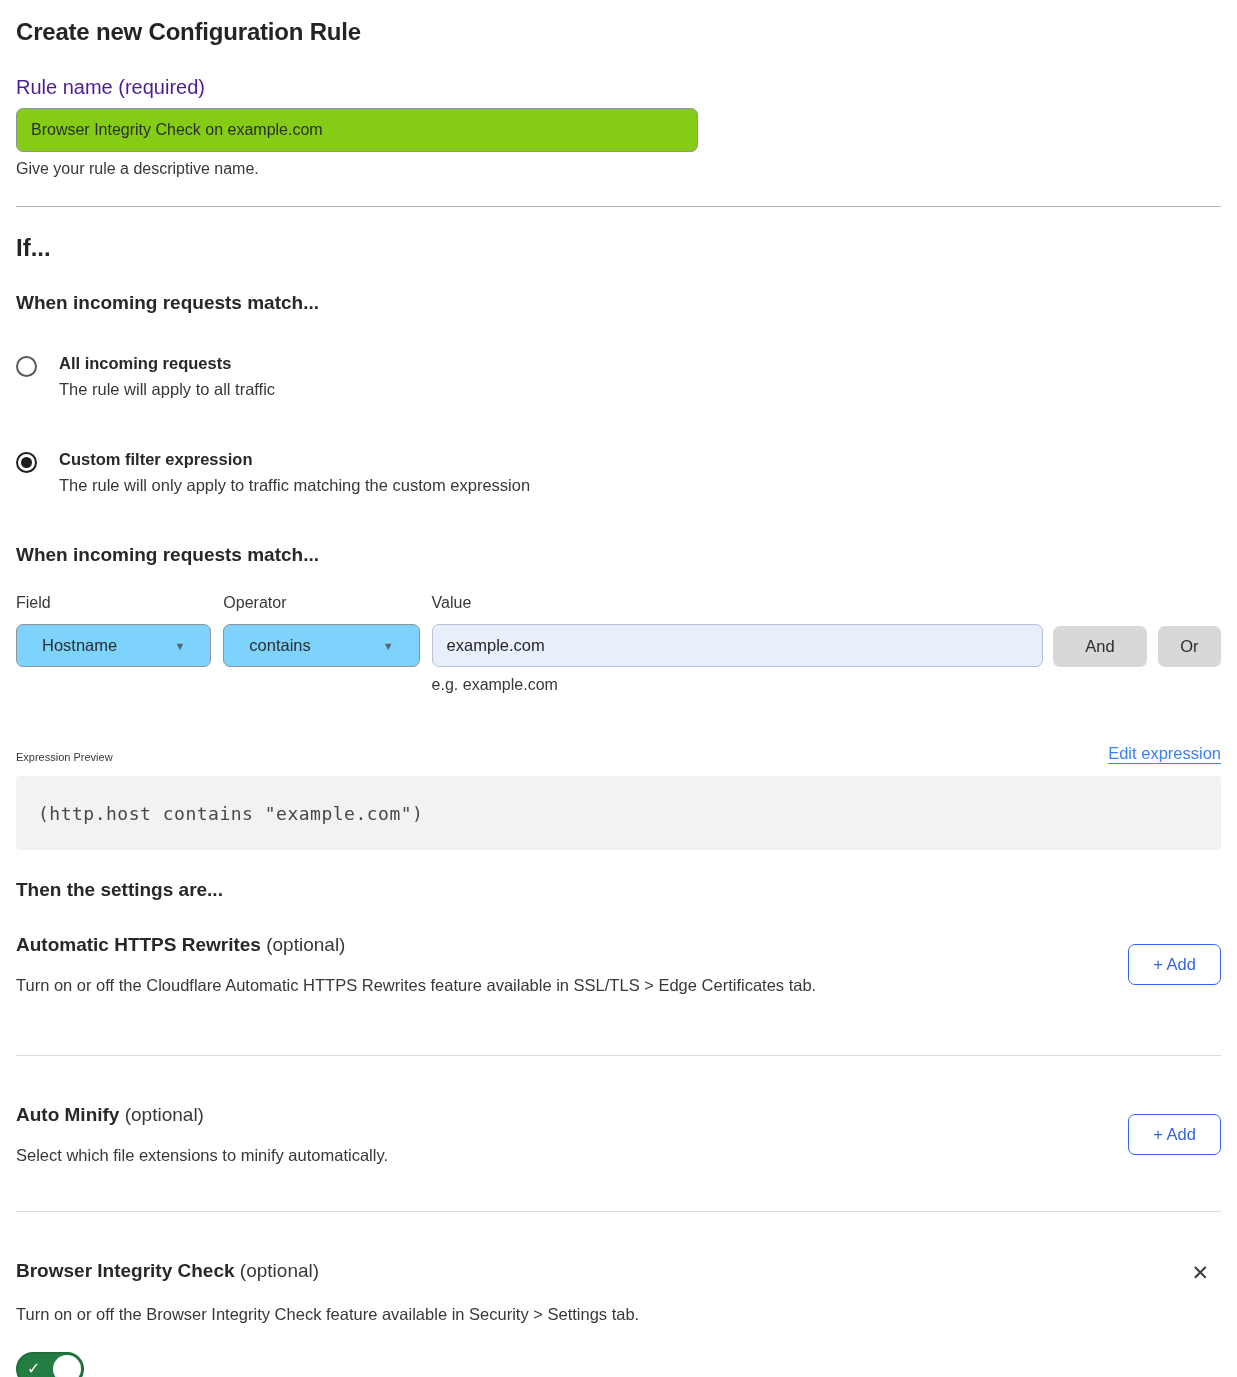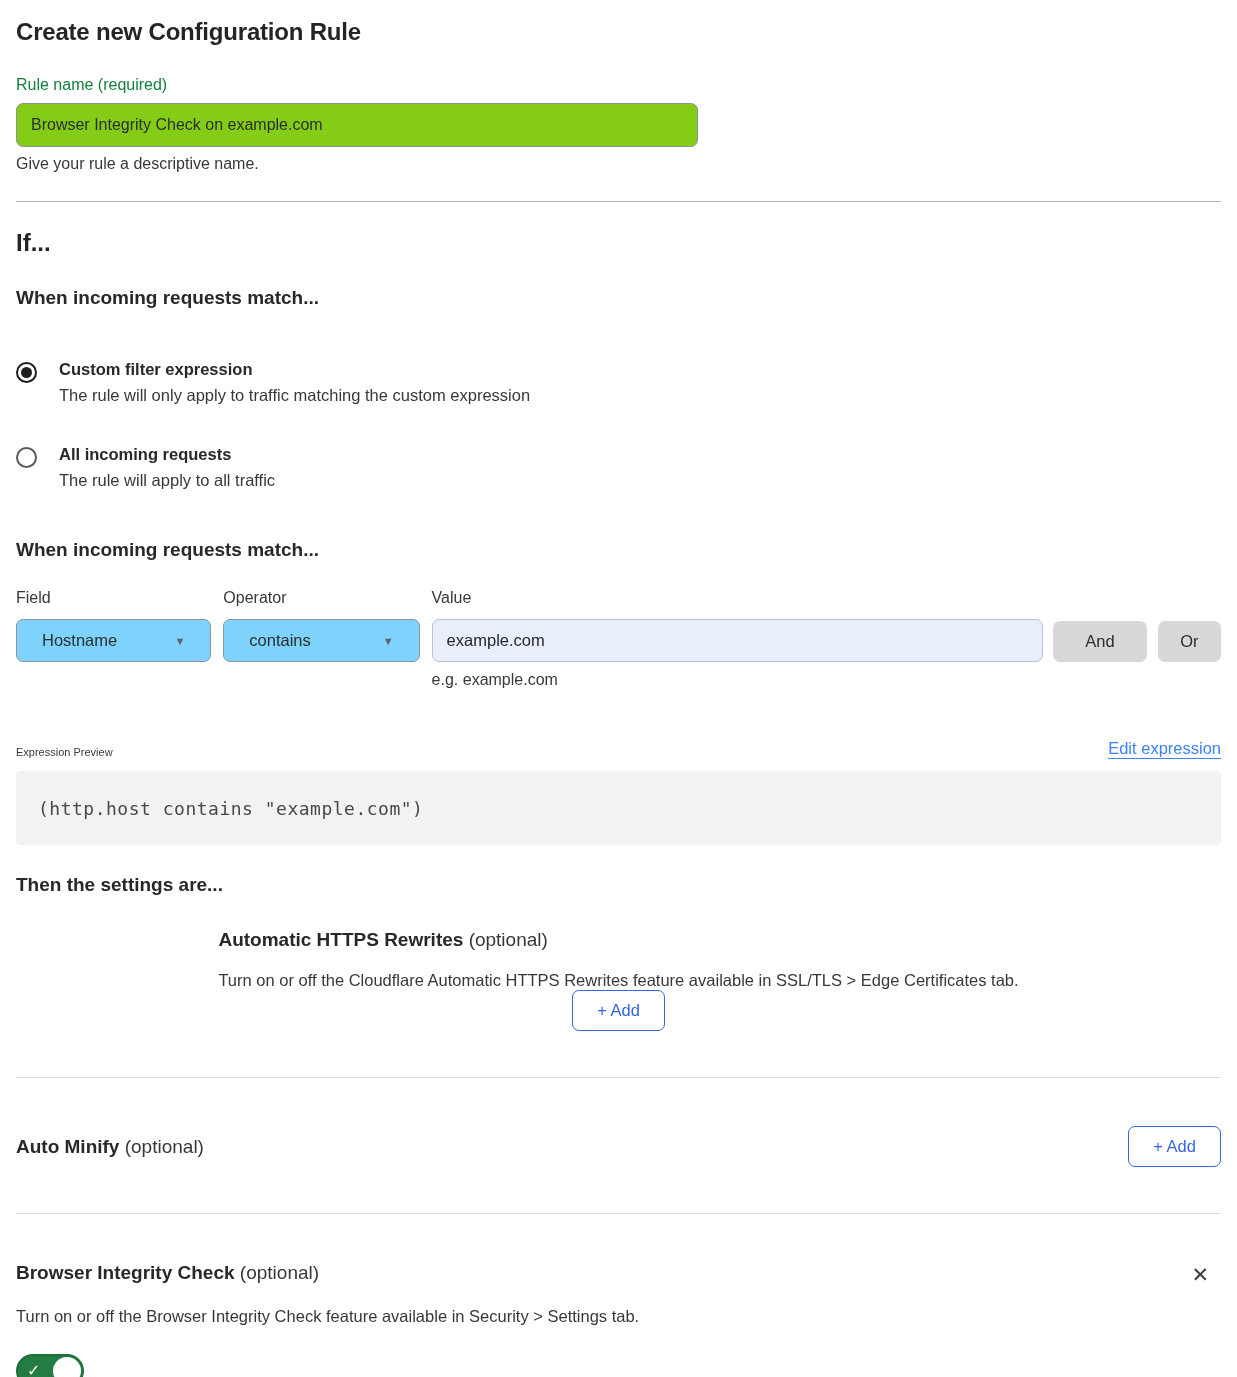--- a/index.html
+++ b/index.html
@@ -9,21 +9,21 @@
     font-family: "Liberation Sans", "DejaVu Sans", sans-serif;
     color: #36393a;
   }
   .page { padding: 16px 16px 20px 16px; width: 1237px; }
 
   h1.page-title {
     font-size: 24px; font-weight: 700; color: #222426;
     letter-spacing: -0.2px; margin-top: 2px;
   }
 
-  .field-label { font-size: 16px; color: #15803d; margin-top: 30px; }
+  .field-label { font-size: 20px; color: #4c1d95; margin-top: 30px; }
   .rule-name-input {
     margin-top: 9px; width: 682px; height: 44px;
     border: 1px solid #8f9399; border-radius: 7px;
     padding: 0 14px; font-size: 16px; color: #2b2e30;
     font-family: "Liberation Sans", "DejaVu Sans", sans-serif;
     outline: none; background: #84cc16;
   }
   .helper { font-size: 16px; color: #36393a; margin-top: 8px; }
 
   hr.divider-strong {
@@ -92,21 +92,21 @@
     display: flex; align-items: center; padding: 0 22px;
   }
   .code-text {
     font-family: "DejaVu Sans Mono", "Liberation Mono", monospace;
     font-size: 18px; color: #46494c; letter-spacing: 0.5px;
   }
 
   .then-heading { margin-top: 29px; }
 
   .setting-row { display: flex; justify-content: space-between; align-items: center; }
-  .setting-row.row-1 { margin-top: 33px; margin-bottom: 46px; flex-direction: column; }
+  .setting-row.row-1 { margin-top: 33px; margin-bottom: 60px; }
   .setting-row.row-2 { margin-top: 48px; margin-bottom: 46px; }
   .setting-left { max-width: 1060px; }
   .setting-title-line { font-size: 19px; }
   .setting-title { font-weight: 700; color: #26282a; }
   .setting-optional { font-weight: 400; color: #36393a; }
   .setting-desc { font-size: 16.5px; color: #36393a; margin-top: 20px; }
   .add-btn {
     width: 93px; height: 41px; background: #ffffff;
     border: 1px solid #3467de; border-radius: 7px;
     color: #3467de; font-size: 16.5px;
@@ -143,33 +143,33 @@
 
   <div class="field-label">Rule name (required)</div>
   <input class="rule-name-input" type="text" value="Browser Integrity Check on example.com" style="">
   <div class="helper">Give your rule a descriptive name.</div>
 
   <hr class="divider-strong">
 
   <h2 class="if-heading">If...</h2>
   <h3 class="sub-heading match-heading-1">When incoming requests match...</h3>
 
+  <div class="radio-option">
+    <div class="radio-circle"></div>
+    <div class="radio-texts">
+      <div class="radio-label">All incoming requests</div>
+      <div class="radio-desc">The rule will apply to all traffic</div>
+    </div>
+  </div>
+
   <div class="radio-option second selected">
     <div class="radio-circle"></div>
     <div class="radio-texts">
       <div class="radio-label">Custom filter expression</div>
       <div class="radio-desc">The rule will only apply to traffic matching the custom expression</div>
-    </div>
-  </div>
-
-  <div class="radio-option">
-    <div class="radio-circle"></div>
-    <div class="radio-texts">
-      <div class="radio-label">All incoming requests</div>
-      <div class="radio-desc">The rule will apply to all traffic</div>
     </div>
   </div>
 
   <h3 class="sub-heading match-heading-2">When incoming requests match...</h3>
 
   <div class="filter-row">
     <div class="filter-col col-field">
       <div class="ctl-label">Field</div>
       <div class="select-box">
         <span>Hostname</span>
@@ -214,20 +214,21 @@
   </div>
 
   <hr class="divider-light">
 
   <div class="setting-row row-2">
     <div class="setting-left">
       <div class="setting-title-line">
         <span class="setting-title">Auto Minify</span>
         <span class="setting-optional">(optional)</span>
       </div>
+      <div class="setting-desc">Select which file extensions to minify automatically.</div>
     </div>
     <button class="add-btn">+ Add</button>
   </div>
 
   <hr class="divider-light">
 
   <div class="bic-section">
     <div class="bic-title-line">
       <div class="setting-title-line">
         <span class="setting-title">Browser Integrity Check</span>

